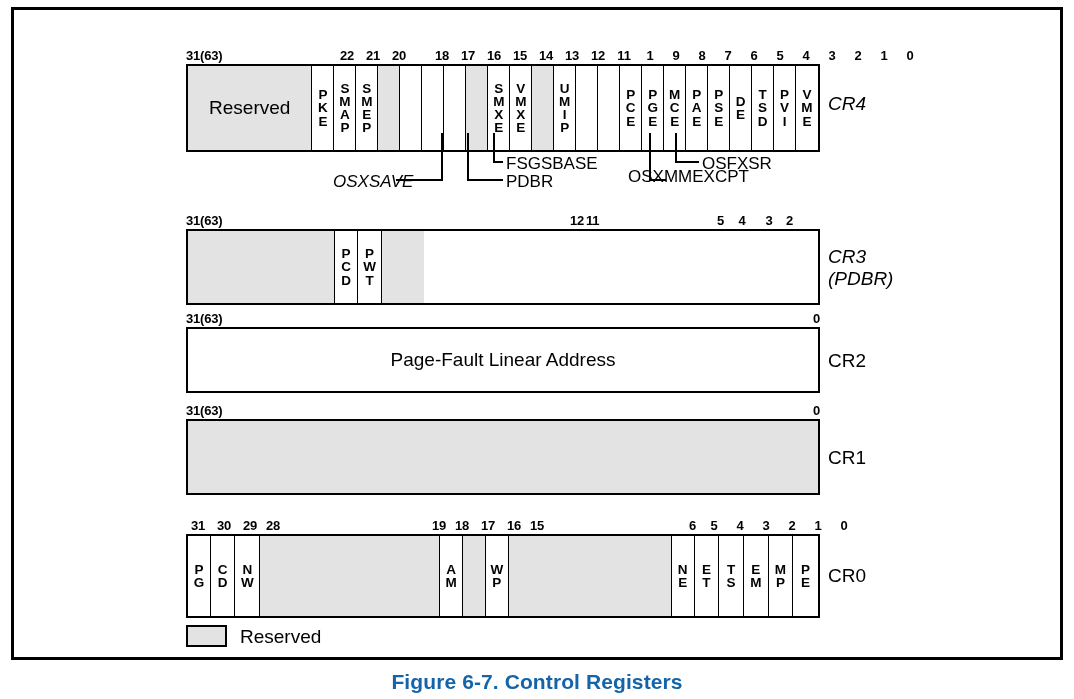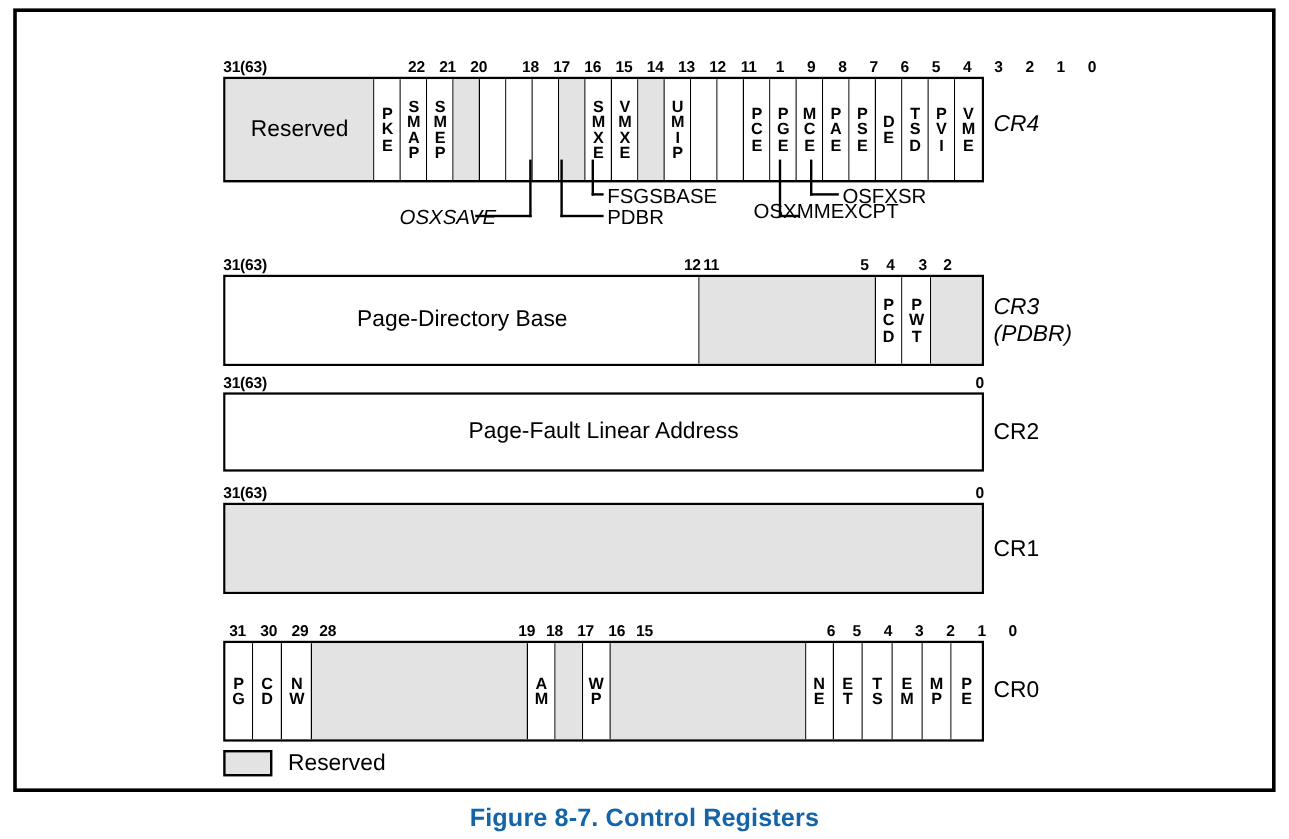--- a/index.html
+++ b/index.html
@@ -327,23 +327,20 @@
     <span class="bitnum left" style="left:0px">31(63)</span>
     <span class="bitnum right" style="left:398px">12</span>
     <span class="bitnum left" style="left:400px">11</span>
     <span class="bitnum right" style="left:538px">5</span>
     <span class="bitnum ctr" style="left:556px">4</span>
     <span class="bitnum ctr" style="left:583px">3</span>
     <span class="bitnum left" style="left:600px">2</span>
   </div>
 
   <div class="regbox" style="width:634px; height:76px;">
-    <div class="cell" style="width:398px">
-      <div class="hlabel">Page-Directory Base</div>
-    </div>
     <div class="cell shaded noline" style="width:146px"></div>
     <div class="cell" style="width:24px; border-left:1.6px solid #000;">
       <div class="vlabel">
           <span>P</span>
           <span>C</span>
           <span>D</span>
         </div>
     </div>
     <div class="cell" style="width:24px">
       <div class="vlabel">
@@ -483,13 +480,13 @@
         </div>
     </div>
   </div>
 
   <div class="regname" style="left:642px; top:50px;">CR0</div>
 </div>
 
 <div id="legend-swatch"></div>
 <div id="legend-label">Reserved</div>
 
-<div id="figure-caption">Figure 8-7.  Control Registers</div>
+<div id="figure-caption">Figure 6-7.  Control Registers</div>
 
 </body></html>

